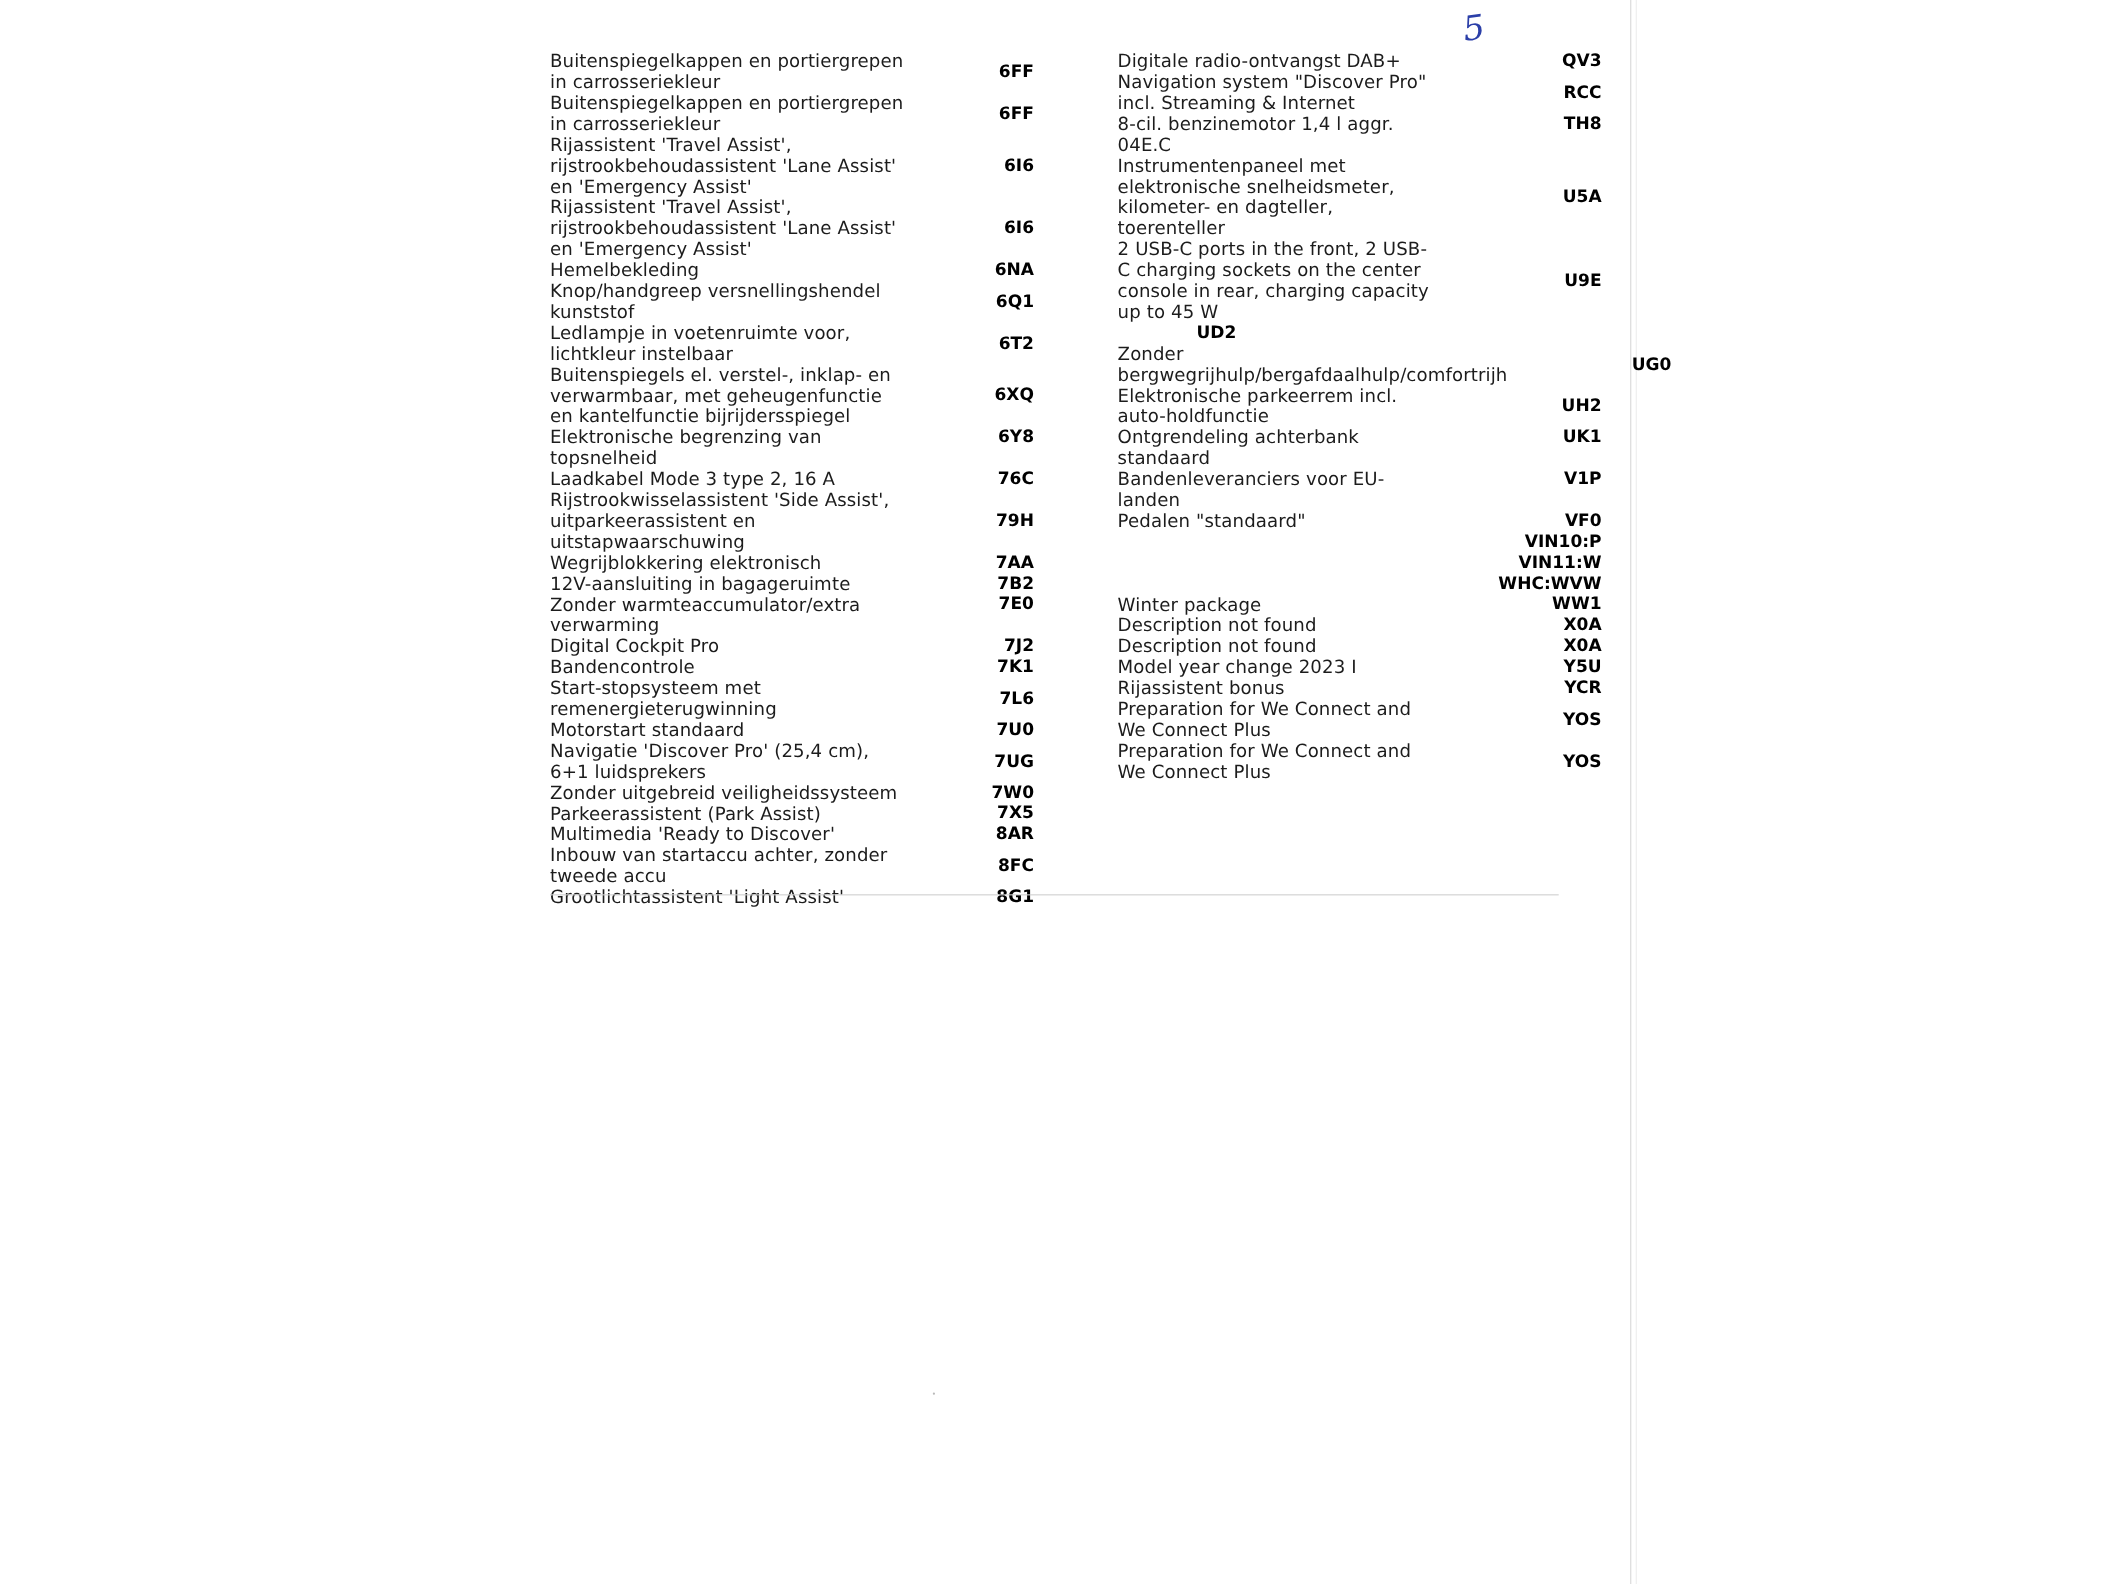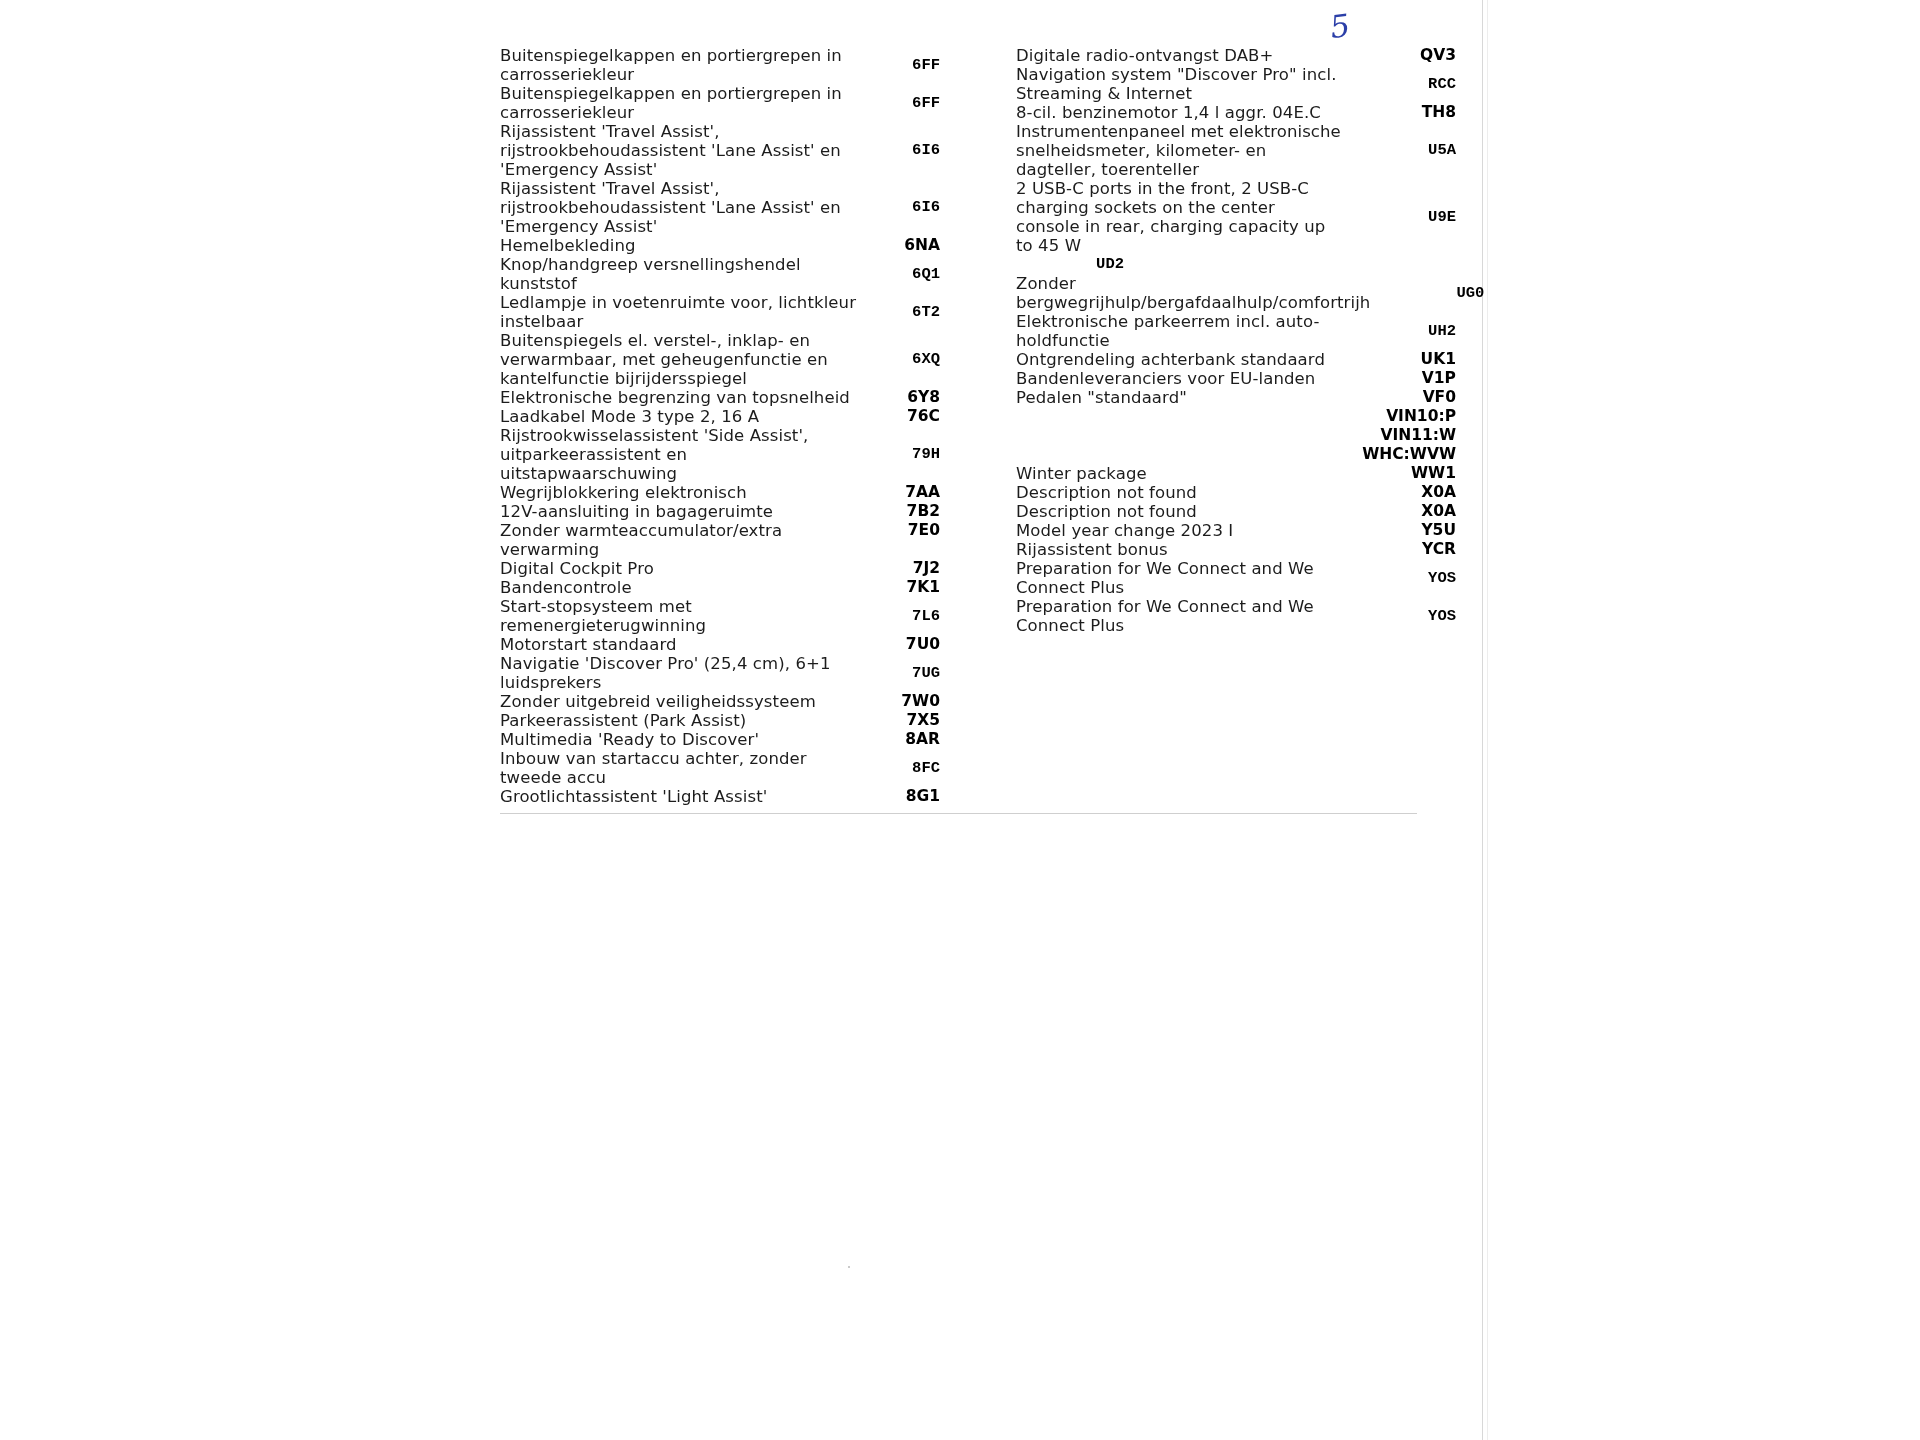--- a/index.html
+++ b/index.html
@@ -58,20 +58,21 @@
     position: absolute;
     top: 46px;
   }
   .col-left { left: 500px; width: 440px; }
   .col-right { left: 1016px; width: 440px; }
 
   .row {
     display: flex;
     align-items: flex-start;
     width: 100%;
+    gap: 35px;
   }
   .desc {
     font-size: 16.5px;
     line-height: 19px;
     letter-spacing: 0.1px;
     color: #1c1c1c;
     flex: 1 1 auto;
     padding-right: 6px;
     word-wrap: break-word;
   }
@@ -81,21 +82,21 @@
     font-weight: bold;
     color: #000000;
     flex: 0 0 auto;
     text-align: right;
     white-space: nowrap;
   }
   .col-left .code { width: 72px; }
   .col-right .code { width: 108px; }
 
   
-  .row.multi .code { align-self: center; font-family: Liberation Mono, monospace; }
+  .row.multi .code { align-self: center; }
 
   .bottom-rule {
     position: absolute;
     left: 500px;
     top: 813px;
     width: 917px;
     height: 1px;
     background: #cfcfcf;
   }
 

